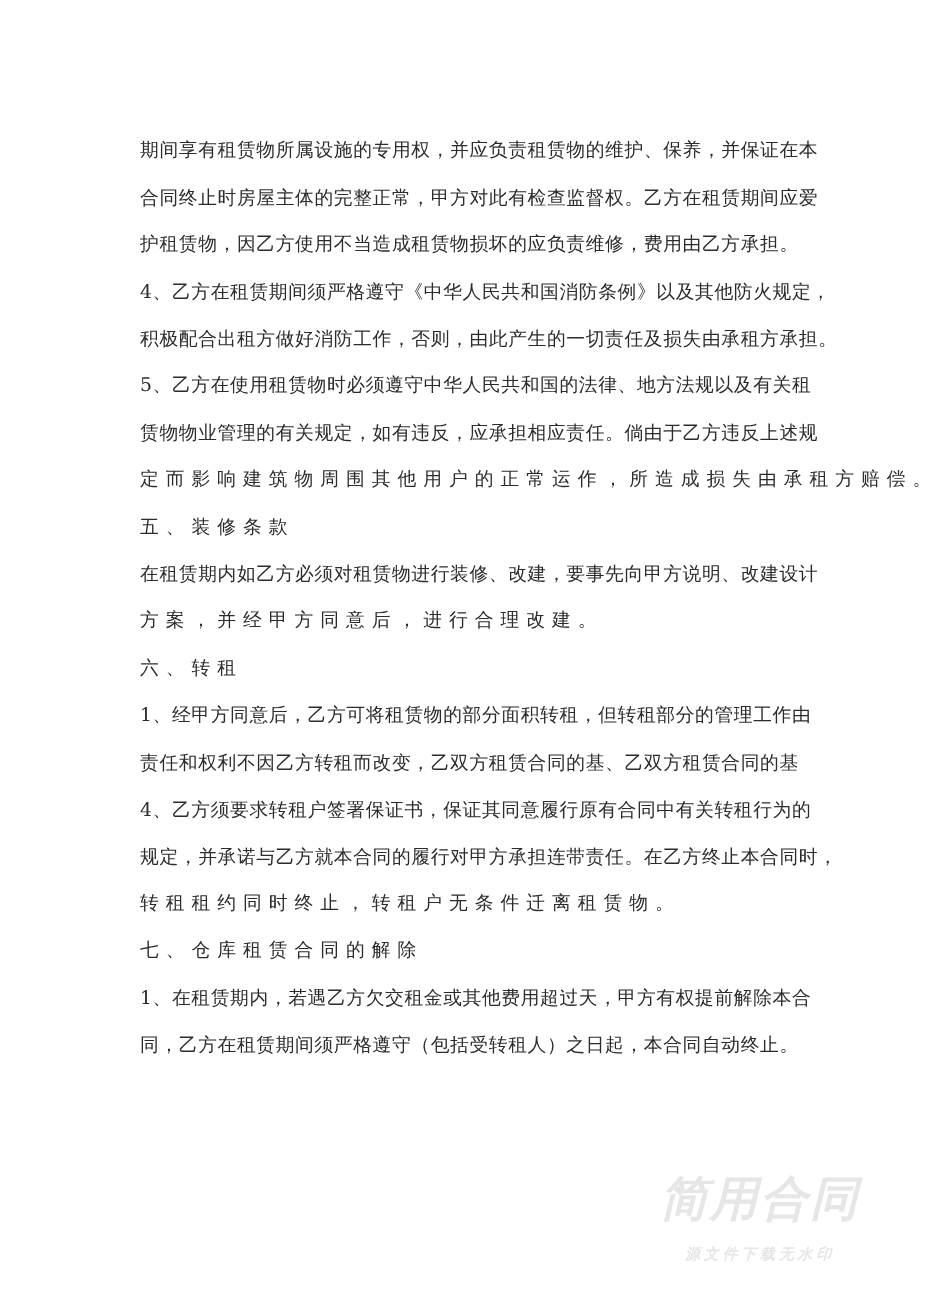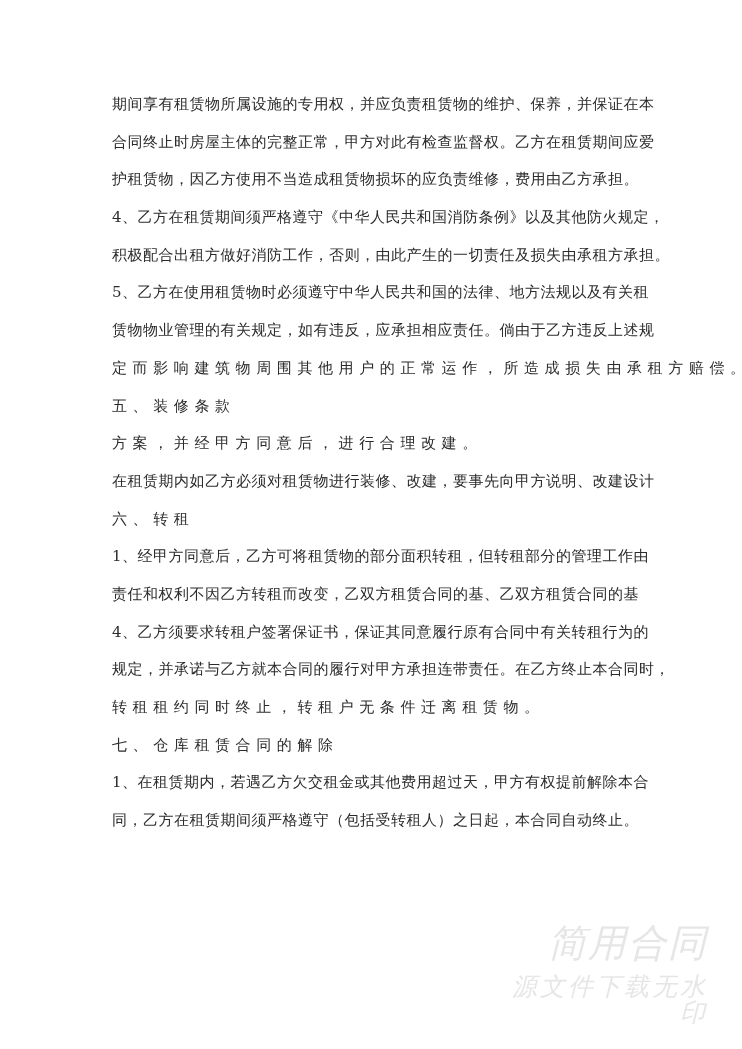--- a/index.html
+++ b/index.html
@@ -10,21 +10,21 @@
     body {
       width: 742px;
       height: 1049px;
       position: relative;
       overflow: hidden;
       font-family: "DejaVu Serif", "Liberation Serif", serif;
       color: #2b2b2b;
     }
     .page {
       position: absolute;
-      left: 0; top: 0;
+      left: 0; top: 16px;
       width: 742px;
       height: 910px;
       background: #fff;
     }
     .body-text {
       position: absolute;
       left: 112px;
       top: 86px;
       width: 520px;
     }
@@ -40,55 +40,55 @@
     .line.short {
       text-align-last: left;
       letter-spacing: 5.6px;
       font-family: Liberation Serif, serif;
     }
     .watermark {
       position: absolute;
       left: 508px;
       top: 922px;
       width: 200px;
-      text-align: right;
+      text-align: center;
       color: rgba(200,200,200,0.45);
       font-family: "DejaVu Sans", "Liberation Sans", sans-serif;
-      font-weight: normal;
+      font-weight: bold;
       font-style: italic;
       pointer-events: none;
     }
     .watermark .wm-main {
       font-size: 38px;
       line-height: 42px;
       letter-spacing: 2px;
     }
     .watermark .wm-sub {
-      font-size: 25px;
+      font-size: 12px;
       line-height: 26px;
       letter-spacing: 3px;
       margin-top: 10px;
     }
   </style>
 </head>
 <body>
 
 <div class="page">
   <div class="body-text">
     <div class="line">期间享有租赁物所属设施的专用权，并应负责租赁物的维护、保养，并保证在本</div>
     <div class="line">合同终止时房屋主体的完整正常，甲方对此有检查监督权。乙方在租赁期间应爱</div>
     <div class="line">护租赁物，因乙方使用不当造成租赁物损坏的应负责维修，费用由乙方承担。</div>
     <div class="line">4、乙方在租赁期间须严格遵守《中华人民共和国消防条例》以及其他防火规定，</div>
     <div class="line">积极配合出租方做好消防工作，否则，由此产生的一切责任及损失由承租方承担。</div>
     <div class="line">5、乙方在使用租赁物时必须遵守中华人民共和国的法律、地方法规以及有关租</div>
     <div class="line">赁物物业管理的有关规定，如有违反，应承担相应责任。倘由于乙方违反上述规</div>
     <div class="line short">定而影响建筑物周围其他用户的正常运作，所造成损失由承租方赔偿。</div>
     <div class="line short">五、装修条款</div>
+    <div class="line">在租赁期内如乙方必须对租赁物进行装修、改建，要事先向甲方说明、改建设计</div>
     <div class="line short">方案，并经甲方同意后，进行合理改建。</div>
-    <div class="line">在租赁期内如乙方必须对租赁物进行装修、改建，要事先向甲方说明、改建设计</div>
     <div class="line short">六、转租</div>
     <div class="line">1、经甲方同意后，乙方可将租赁物的部分面积转租，但转租部分的管理工作由</div>
     <div class="line">责任和权利不因乙方转租而改变，乙双方租赁合同的基、乙双方租赁合同的基</div>
     <div class="line">4、乙方须要求转租户签署保证书，保证其同意履行原有合同中有关转租行为的</div>
     <div class="line">规定，并承诺与乙方就本合同的履行对甲方承担连带责任。在乙方终止本合同时，</div>
     <div class="line short">转租租约同时终止，转租户无条件迁离租赁物。</div>
     <div class="line short">七、仓库租赁合同的解除</div>
     <div class="line">1、在租赁期内，若遇乙方欠交租金或其他费用超过天，甲方有权提前解除本合</div>
     <div class="line">同，乙方在租赁期间须严格遵守（包括受转租人）之日起，本合同自动终止。</div>
   </div>

